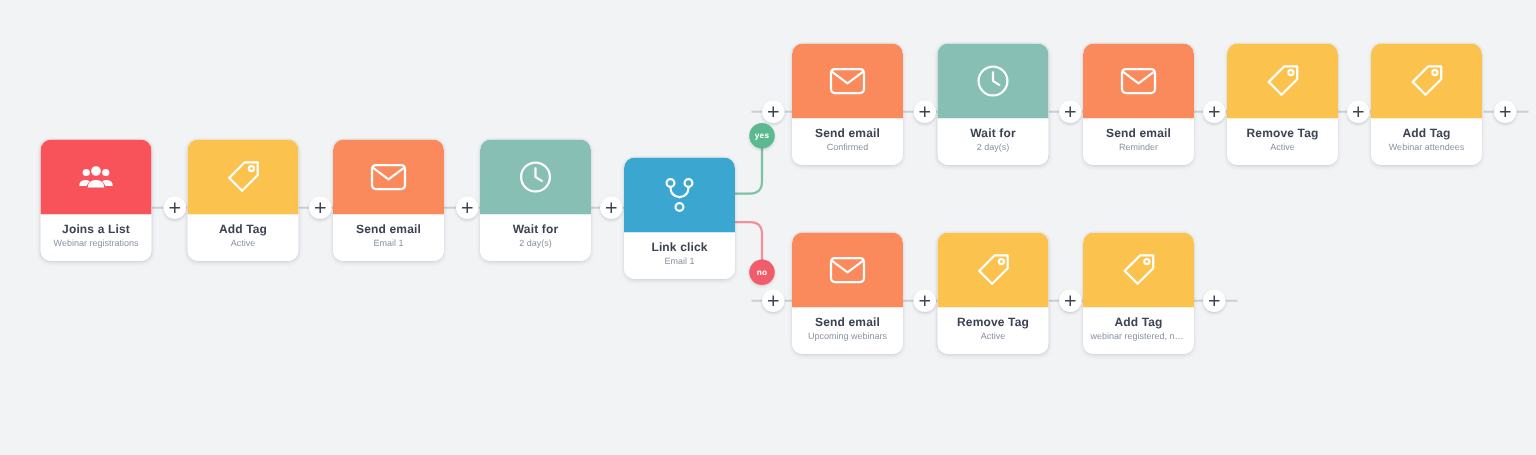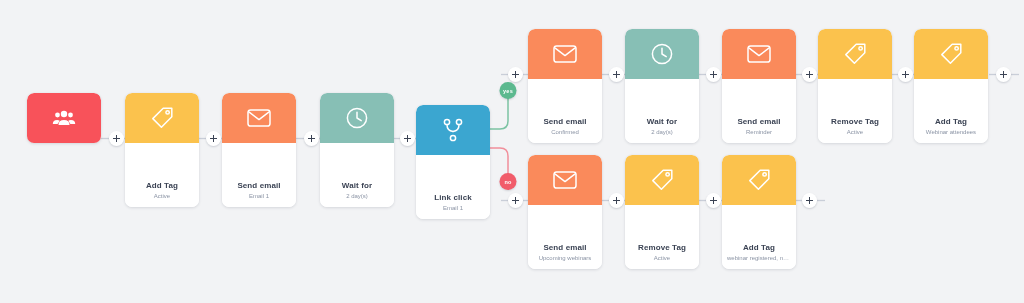--- a/index.html
+++ b/index.html
@@ -46,21 +46,20 @@
     border-radius: 7px 7px 0 0;
     display: flex;
     align-items: center;
     justify-content: center;
   }
   .node-head svg { display: block; }
   .node-body {
     background: #ffffff;
     padding: 5px 3px 7px 3px;
     text-align: center;
-    margin-top: 33px;
   }
   .node-title {
     font-size: 8px;
     font-weight: bold;
     color: #3b4354;
     line-height: 10px;
     letter-spacing: 0.1px;
   }
   .node-sub {
     margin-top: 1px;
@@ -170,20 +169,24 @@
       <div class="node" style="left: 27px; top: 93px;">
         <div class="node-head" style="background: rgb(248, 82, 90);">
           <svg width="26" height="26" viewBox="0 0 26 26">
             <circle cx="13" cy="9" r="3.2" fill="#ffffff"></circle>
             <circle cx="6.5" cy="10" r="2.4" fill="#ffffff"></circle>
             <circle cx="19.5" cy="10" r="2.4" fill="#ffffff"></circle>
             <path d="M7.5 20 q0 -5 5.5 -5 q5.5 0 5.5 5 z" fill="#ffffff"></path>
             <path d="M1.8 19 q0 -4 4.3 -4 q1.6 0 2.6 .8 L6.6 19 z" fill="#ffffff"></path>
             <path d="M24.2 19 q0 -4 -4.3 -4 q-1.6 0 -2.6 .8 L19.4 19 z" fill="#ffffff"></path>
           </svg>
+        </div>
+        <div class="node-body">
+          <div class="node-title">Joins a List</div>
+          <div class="node-sub">Webinar registrations</div>
         </div>
       </div>
       <div class="node" style="left: 125px; top: 93px;">
         <div class="node-head" style="background: rgb(251, 194, 77);">
           <svg width="26" height="26" viewBox="0 0 26 26">
             <path d="M14.2 3.2 L22.8 3.2 L22.8 11.8 L12.4 22.2 L3.8 13.6 Z" stroke="#ffffff" stroke-width="1.5" fill="none" stroke-linecap="round" stroke-linejoin="round"></path>
             <circle cx="18.6" cy="7.4" r="1.7" stroke="#ffffff" stroke-width="1.5" fill="none" stroke-linecap="round" stroke-linejoin="round"></circle>
           </svg>
         </div>
         <div class="node-body">

